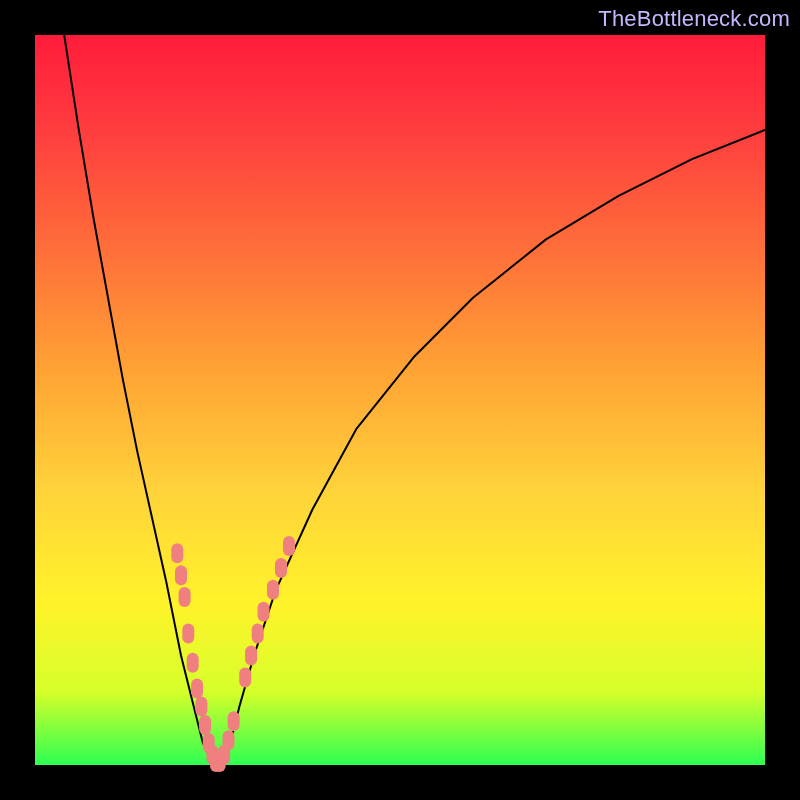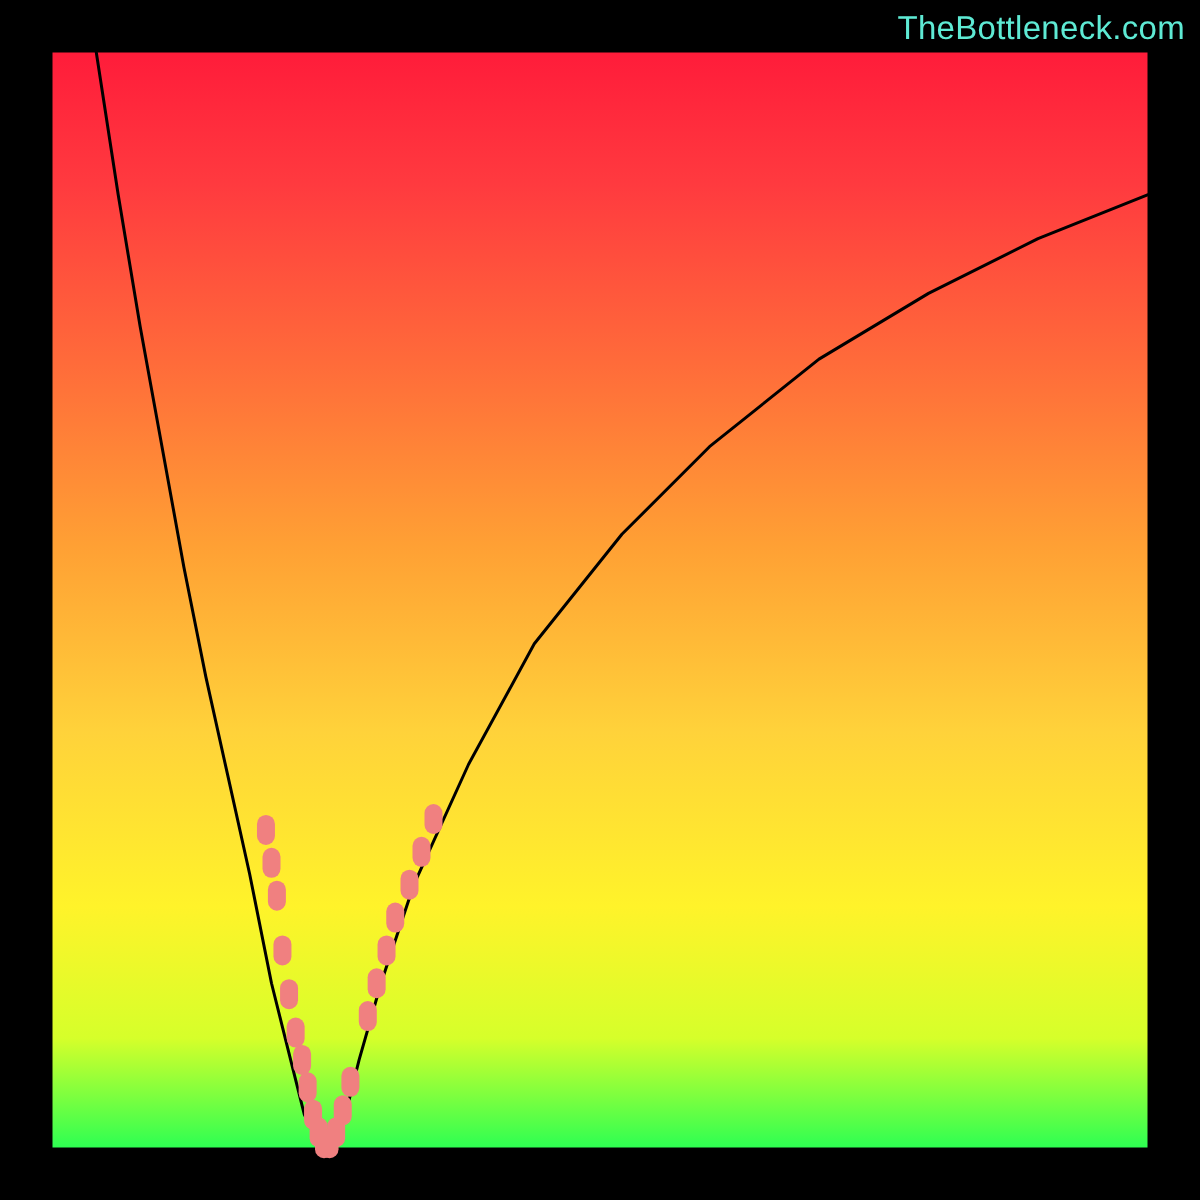--- a/index.html
+++ b/index.html
@@ -35,21 +35,21 @@
       #ffd23a 62%,
       #fff32a 78%,
       #d6ff2a 90%,
       #2eff52 100%
     );
   }
   .watermark {
     position: absolute;
     top: 6px;
     right: 10px;
-    color: #5eead4;
+    color: #c4b5fd;
     font-size: 22px;
     font-weight: 500;
     letter-spacing: 0.2px;
     user-select: none;
   }
   svg.curves {
     position: absolute;
     left: 0;
     top: 0;
     width: 730px;

